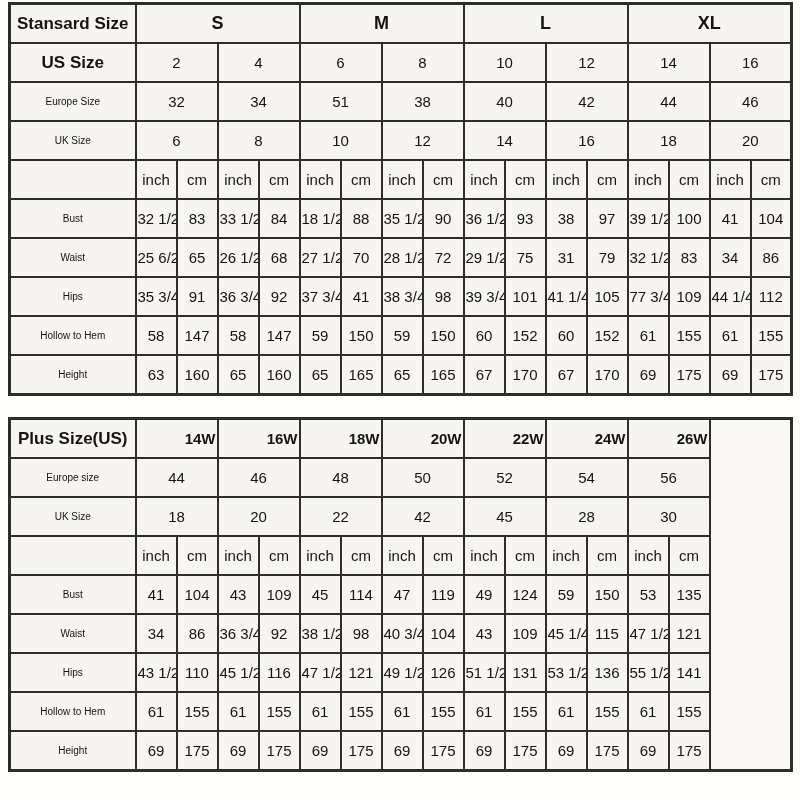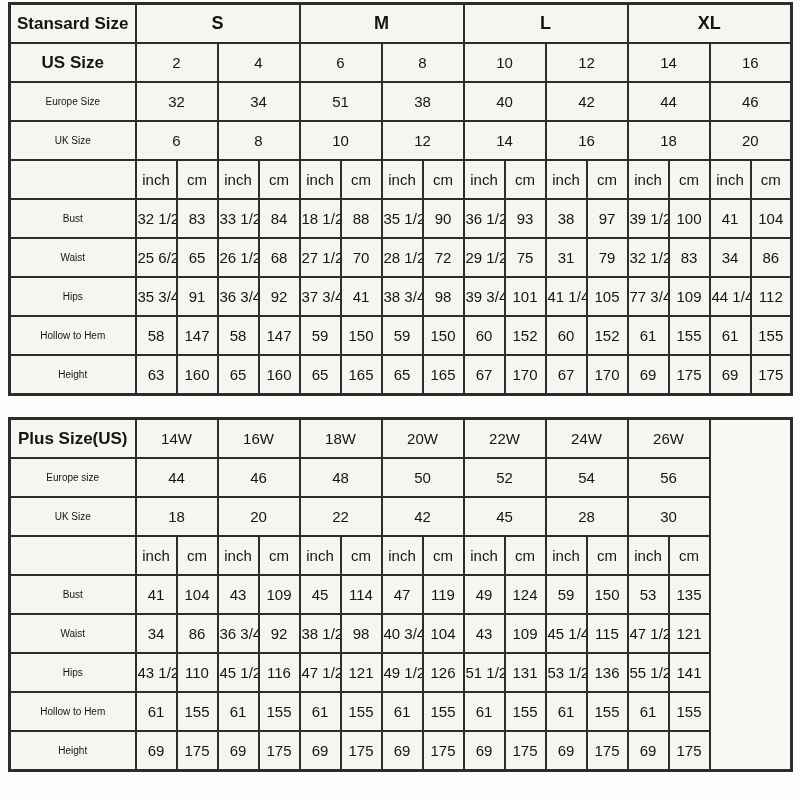--- a/index.html
+++ b/index.html
@@ -35,22 +35,23 @@
   }
   table.size-chart td.bold {
     font-weight: bold;
     font-size: 17px;
   }
   #standard-table td.size-cell {
     font-weight: bold;
     font-size: 18px;
   }
   #plus-table td.size-cell {
-    font-weight: normal;
+    font-weight: bold;
     font-size: 15px;
+    text-align: right;
   }
   table.size-chart td.label {
     font-size: 10px;
   }
   table.size-chart td.label.bold {
     font-size: 17px;
   }
   table.size-chart td.empty-col {
     background: #f9f8f5;
   }

